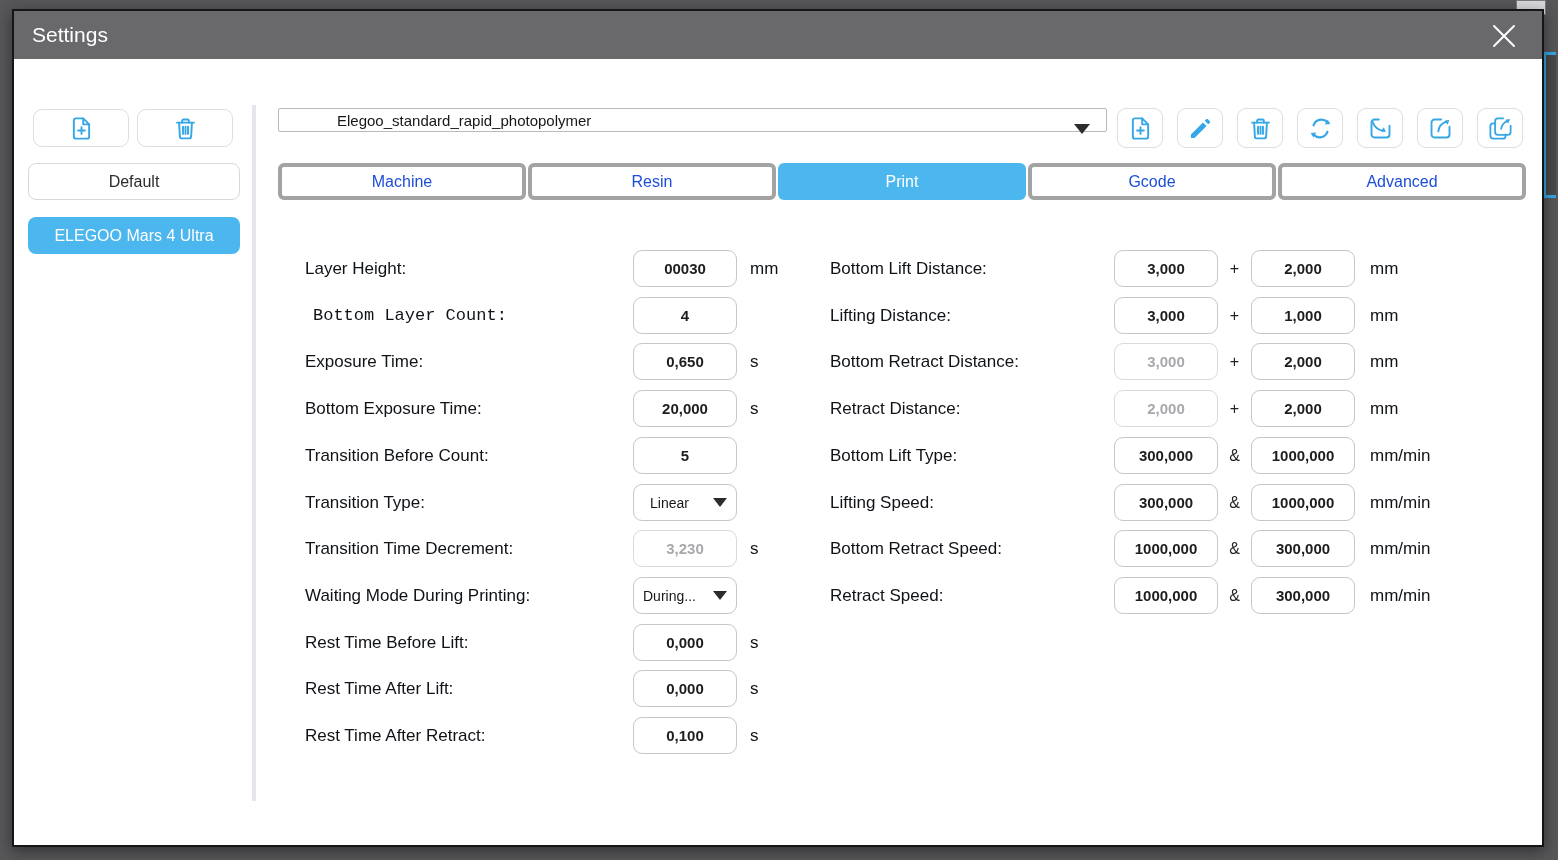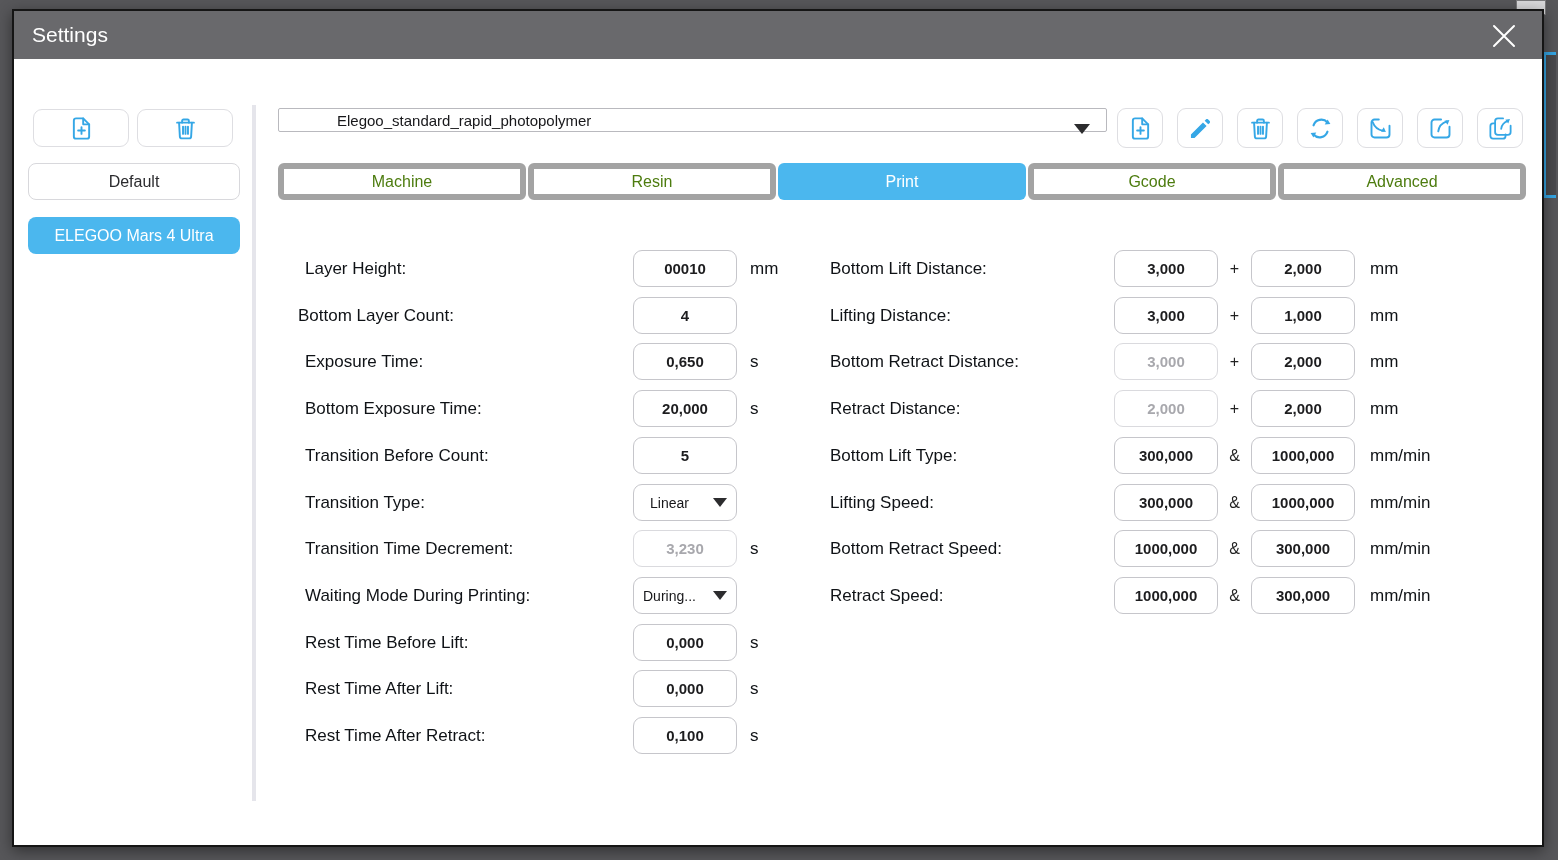--- a/index.html
+++ b/index.html
@@ -33,22 +33,22 @@
 
   .select-box{position:absolute;left:264px;top:49px;width:829px;height:24px;border:1px solid #b9b9be;border-radius:2px;box-sizing:border-box;background:#fff;display:flex;align-items:center;cursor:pointer;padding-left:44px;}
   .select-box .txt{margin-left:14px;font-size:15px;color:#17171a;}
   .select-box .tri{position:absolute;right:16px;top:15px;}
 
   .tri{width:0;height:0;border-left:8px solid transparent;border-right:8px solid transparent;border-top:10px solid #2c2c2e;display:inline-block;}
 
   .tool-btn{position:absolute;top:49px;width:46px;height:40px;border:1px solid #dedee2;border-radius:9px;background:#fff;display:flex;align-items:center;justify-content:center;padding:0;cursor:pointer;}
   .tool-btn svg{width:27px;height:27px;display:block;}
 
-  .tab{position:absolute;top:104px;width:248px;height:37px;border:6px solid #a3a3a3;border-radius:6px;background:#fff;
-    font-size:16px;color:#4d7c0f;display:flex;align-items:center;justify-content:center;cursor:pointer;box-sizing:border-box;}
+  .tab{position:absolute;top:104px;width:248px;height:37px;border:4px solid #a3a3a3;border-radius:6px;background:#fff;
+    font-size:16px;color:#1d4ed8;display:flex;align-items:center;justify-content:center;cursor:pointer;box-sizing:border-box;}
   .tab.active{background:#4bb7ee;border:none;color:#fff;}
 
   .frow{position:absolute;left:0;height:37px;width:100%;}
   .flabel{position:absolute;font-size:17px;color:#0f1216;line-height:37px;white-space:nowrap;}
   .funit{position:absolute;font-size:17px;color:#0f1216;line-height:37px;white-space:nowrap;}
   .fsep{position:absolute;font-size:16px;color:#222;line-height:37px;width:33px;text-align:center;}
   .input{position:absolute;width:104px;height:37px;box-sizing:border-box;border:1px solid #c6c6cb;border-radius:9px;background:#fff;
     display:flex;align-items:center;justify-content:center;font-size:15px;font-weight:bold;color:#1d1d1f;cursor:text;}
   .input.disabled{color:#a8a8ad;border-color:#dadade;cursor:default;}
   .input.dropdown{justify-content:space-between;padding:0 9px;font-weight:normal;cursor:pointer;}
@@ -176,25 +176,25 @@
         <div class="tab" style="left: 264px;">Machine</div>
         <div class="tab" style="left: 514px;">Resin</div>
         <div class="tab active" style="left: 764px;">Print</div>
         <div class="tab" style="left: 1014px;">Gcode</div>
         <div class="tab" style="left: 1264px;">Advanced</div>
       </div>
 
     <div id="form-area">
         <div class="frow" style="top: 191px;">
           <span class="flabel" style="left: 291px;">Layer Height:</span>
-          <div class="input" style="left: 619px;">00010</div>
+          <div class="input" style="left: 619px;">00030</div>
           <span class="funit" style="left: 736px;">mm</span>
         </div>
         <div class="frow" style="top: 238px;">
-          <span class="flabel" style="left: 284px;">Bottom Layer Count:</span>
+          <span class="flabel" style="left: 299px; font-family: Liberation Mono, monospace;">Bottom Layer Count:</span>
           <div class="input" style="left: 619px;">4</div>
         </div>
         <div class="frow" style="top: 284px;">
           <span class="flabel" style="left: 291px;">Exposure Time:</span>
           <div class="input" style="left: 619px;">0,650</div>
           <span class="funit" style="left: 736px;">s</span>
         </div>
         <div class="frow" style="top: 331px;">
           <span class="flabel" style="left: 291px;">Bottom Exposure Time:</span>
           <div class="input" style="left: 619px;">20,000</div>

